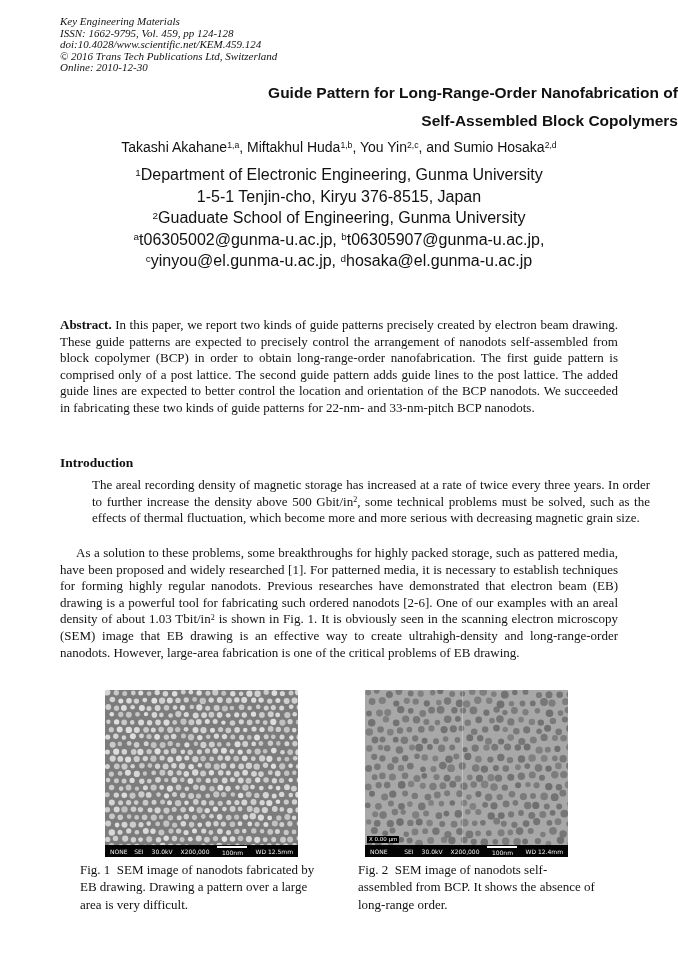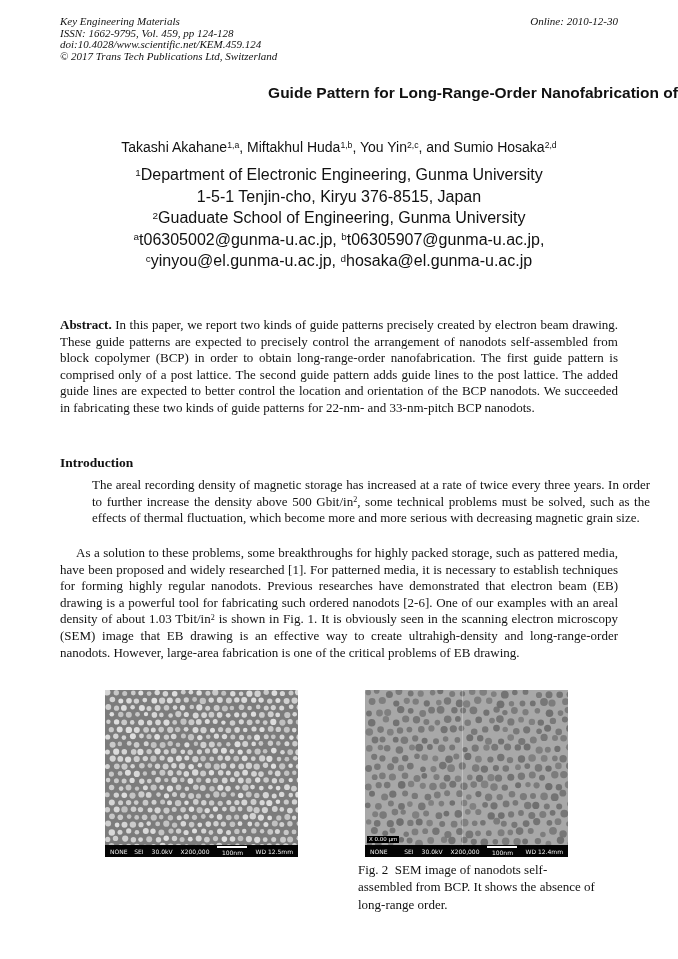--- a/index.html
+++ b/index.html
@@ -3,22 +3,22 @@
 <meta charset="utf-8">
 <style>
   html,body{margin:0;padding:0;background:#e9e9e9;}
   .page{
     position:relative;width:678px;height:959px;background:#ffffff;
     margin:0 auto;overflow:hidden;color:#111;
     font-family:"Liberation Serif",serif;
   }
   .abs{position:absolute;}
   
-  .hdr{top:16px;left:60px;width:558px;display:flex;justify-content:space-between;
-       font-style:italic;font-size:11px;line-height:11.6px;}
+  .hdr{top:16px;left:60px;width:558px;display:flex;
+       font-style:italic;font-size:11px;line-height:11.6px;flex-direction:column;}
   .hdr-left div{white-space:nowrap;}
   
   .title{left:0;width:678px;text-align:right;font-family:"Liberation Sans",sans-serif;
          font-weight:bold;font-size:15.5px;}
   .t1{top:84px;} .t2{top:112px;}
   .authors{top:139px;left:0;width:678px;text-align:center;
            font-family:"Liberation Sans",sans-serif;font-size:14px;}
   .affils{top:164px;left:0;width:678px;text-align:center;
           font-family:"Liberation Sans",sans-serif;font-size:16px;line-height:21.5px;}
   sup{font-size:0.62em;line-height:0;position:relative;top:-0.45em;vertical-align:baseline;}
@@ -55,26 +55,27 @@
 </head>
 <body>
 
 <div class="page">
 
   <div class="abs hdr">
     <div class="hdr-left">
       <div>Key Engineering Materials</div>
       <div>ISSN: 1662-9795, Vol. 459, pp 124-128</div>
       <div>doi:10.4028/www.scientific.net/KEM.459.124</div>
-      <div>© 2017 Trans Tech Publications Ltd, Switzerland</div>
+      <div>© 2016 Trans Tech Publications Ltd, Switzerland</div>
     </div>
     <div class="hdr-right">Online: 2010-12-30</div>
   </div>
 
   <div class="abs title t1">Guide Pattern for Long-Range-Order Nanofabrication of</div>
+  <div class="abs title t2">Self-Assembled Block Copolymers</div>
 
   <div class="abs authors"><span>Takashi Akahane</span><sup>1,a</sup><span>, Miftakhul Huda</span><sup>1,b</sup><span>, You Yin</span><sup>2,c</sup><span>, and Sumio Hosaka</span><sup>2,d</sup></div>
 
   <div class="abs affils">
     <div><sup>1</sup><span>Department of Electronic Engineering, Gunma University</span></div>
     <div><span>1-5-1 Tenjin-cho, Kiryu 376-8515, Japan</span></div>
     <div><sup>2</sup><span>Guaduate School of Engineering, Gunma University</span></div>
     <div><sup>a</sup><span>t06305002@gunma-u.ac.jp, </span><sup>b</sup><span>t06305907@gunma-u.ac.jp,</span></div>
     <div><sup>c</sup><span>yinyou@el.gunma-u.ac.jp, </span><sup>d</sup><span>hosaka@el.gunma-u.ac.jp</span></div>
   </div>
@@ -967,15 +968,16 @@
         <span>X200,000</span>
         <span class="scalebar">
           <i class="bar"></i>
           <span>100nm</span>
         </span>
         <span>WD 12.4mm</span>
       </span>
     </div>
   </div>
 
+  <div class="abs caption cap1">Fig. 1&nbsp; SEM image of nanodots fabricated by EB drawing. Drawing a pattern over a large area is very difficult.</div>
   <div class="abs caption cap2">Fig. 2&nbsp; SEM image of nanodots self-assembled from BCP. It shows the absence of long-range order.</div>
 
 </div>
 
 </body></html>

